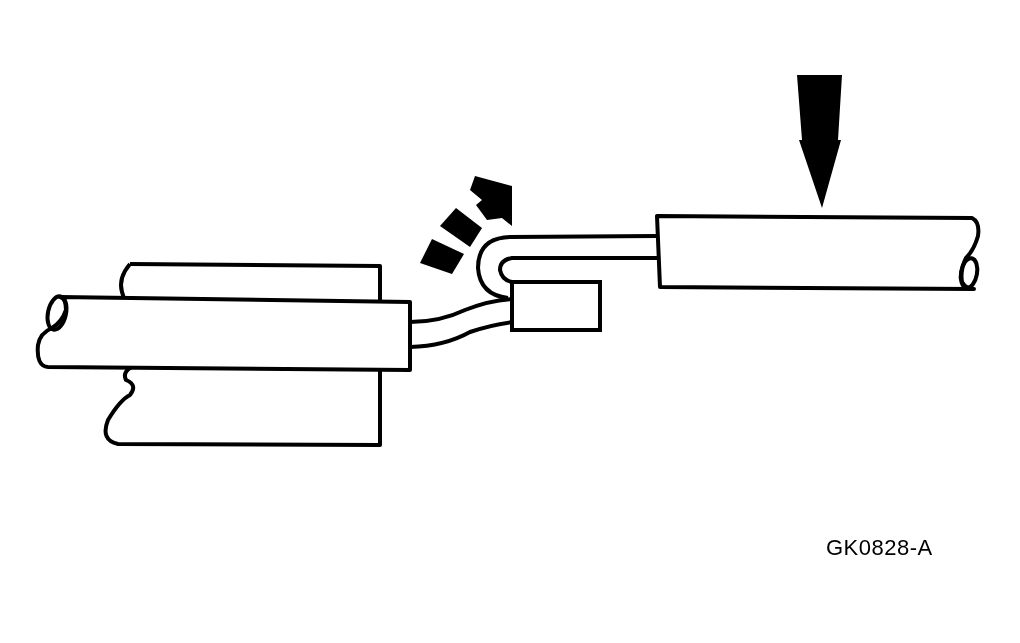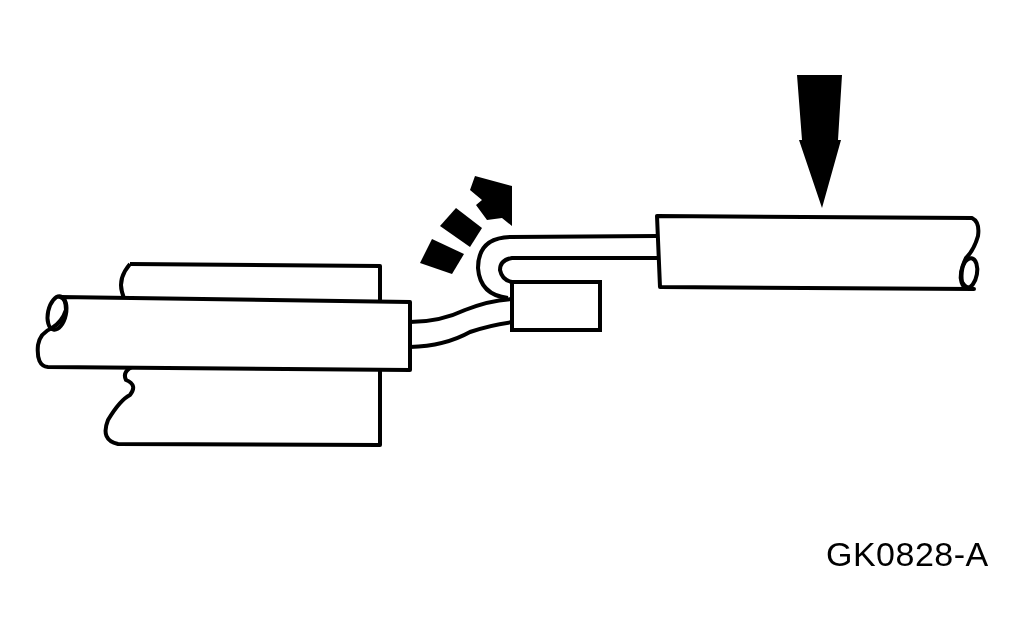--- a/index.html
+++ b/index.html
@@ -19,21 +19,21 @@
       left: 0;
       top: 0;
       width: 1020px;
       height: 643px;
     }
     .figure-id {
       position: absolute;
       left: 826px;
       top: 535px;
       font-family: "Liberation Sans", sans-serif;
-      font-size: 34px;
+      font-size: 22px;
       font-weight: normal;
       color: #000000;
       letter-spacing: 0.5px;
     }
   </style>
 </head>
 <body>
 
 <div class="canvas">
   <svg width="1020" height="643" viewBox="0 0 1020 643" xmlns="http://www.w3.org/2000/svg">

